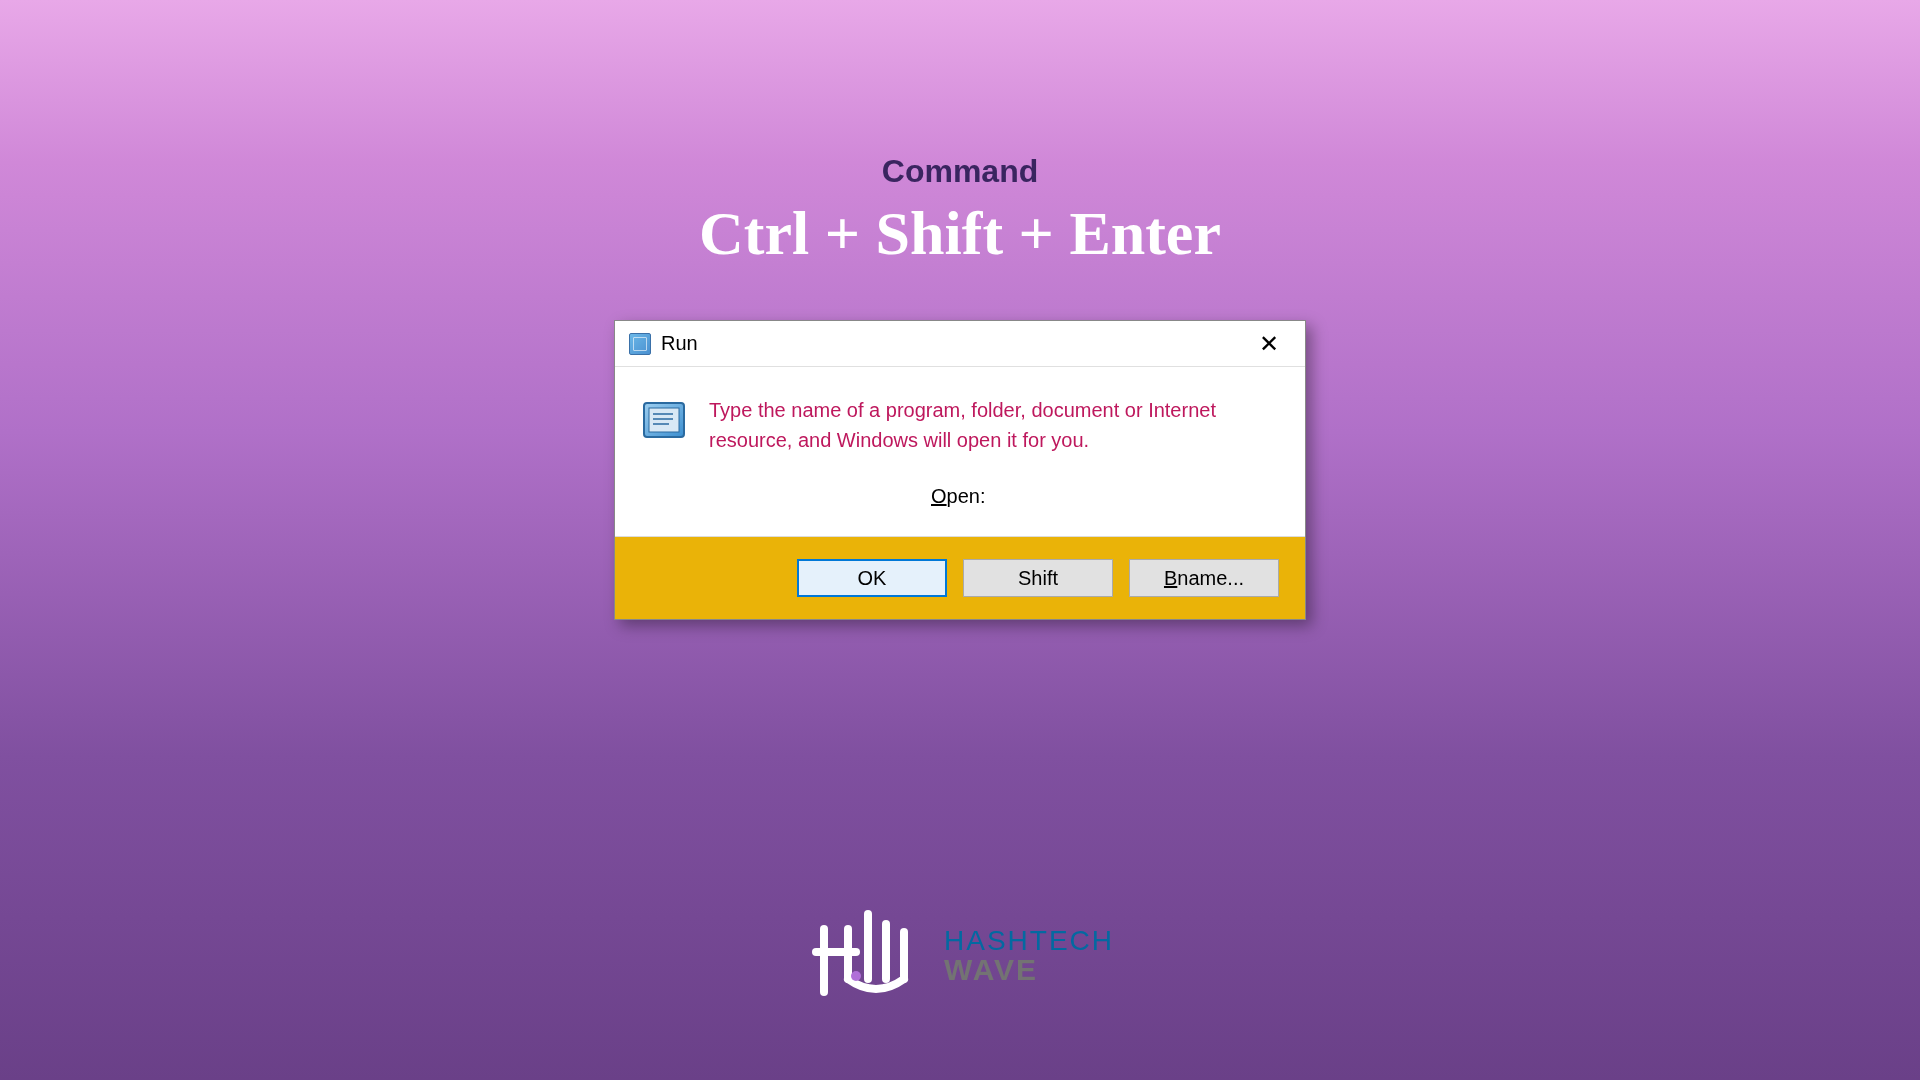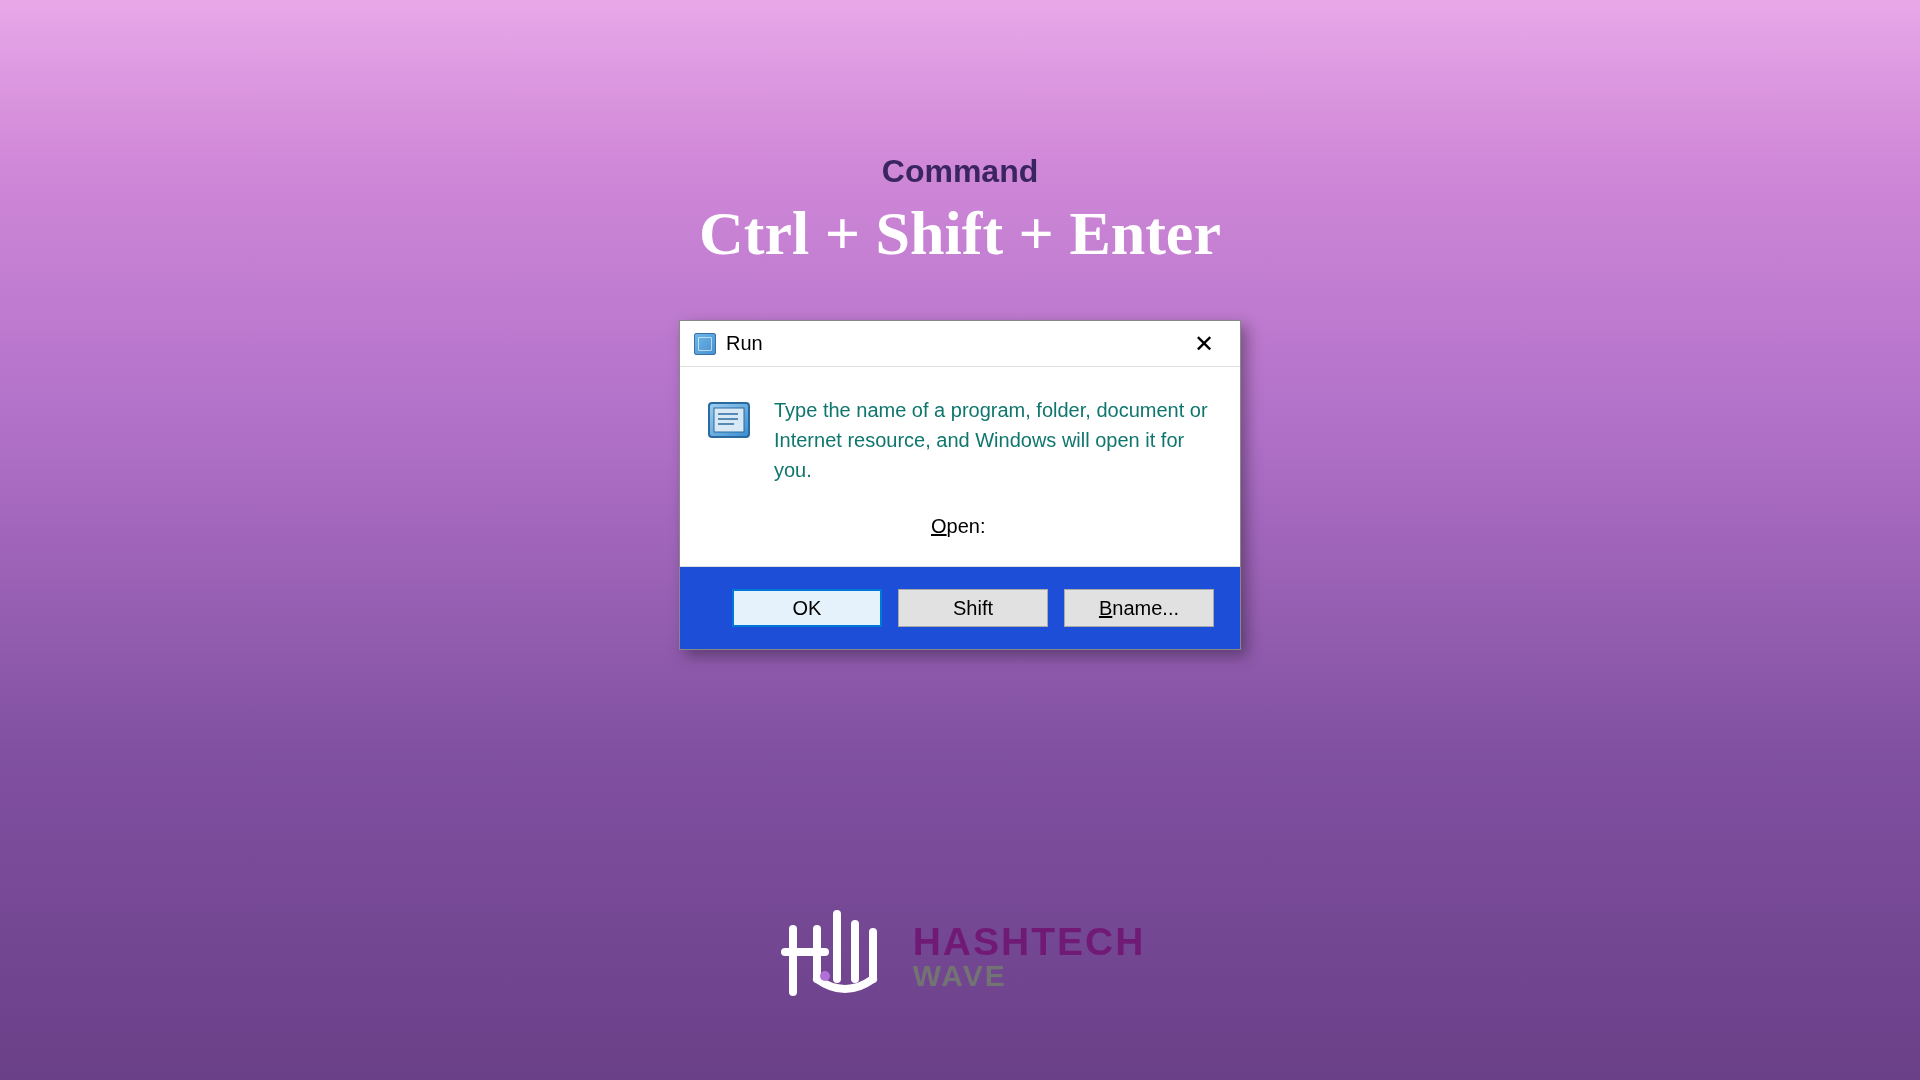--- a/index.html
+++ b/index.html
@@ -29,21 +29,21 @@
       font-size: 62px;
       font-weight: 700;
       color: #ffffff;
       font-family: Liberation Serif, serif;
     }
     .run-dialog {
       position: absolute;
       top: 320px;
       left: 50%;
       transform: translateX(-50%);
-      width: 562px;
+      width: 692px;
       background: #ffffff;
       border: 1px solid #888;
       box-shadow: 6px 6px 14px rgba(0,0,0,0.35);
     }
     .titlebar {
       height: 46px;
       display: flex;
       align-items: center;
       padding: 0 8px 0 14px;
       border-bottom: 1px solid #e0e0e0;
@@ -92,21 +92,21 @@
     .run-icon {
       width: 46px;
       height: 46px;
       flex-shrink: 0;
       margin-top: 2px;
       position: relative;
     }
     .run-icon svg { width: 100%; height: 100%; }
     .desc-text {
       font-size: 20px;
-      color: #0f766e;
+      color: #be185d;
       line-height: 1.5;
     }
     .open-row {
       display: flex;
       align-items: center;
       gap: 20px;
       flex-direction: column;
     }
     .open-label {
       font-size: 20px;
@@ -137,21 +137,21 @@
       padding: 1px 2px;
     }
     .combo-arrow {
       width: 28px;
       display: flex;
       align-items: center;
       justify-content: center;
       color: #555;
     }
     .dialog-footer {
-      background: #1d4ed8;
+      background: #eab308;
       padding: 22px 26px;
       display: flex;
       justify-content: flex-end;
       gap: 16px;
       border-top: 1px solid #dcdcdc;
     }
     .btn {
       min-width: 150px;
       height: 38px;
       font-size: 20px;
@@ -178,23 +178,23 @@
       justify-content: center;
       gap: 18px;
     }
     .logo-mark svg { width: 120px; height: 100px; }
     .logo-text {
       display: flex;
       flex-direction: column;
       line-height: 1;
     }
     .logo-hashtech {
-      font-size: 39px;
-      font-weight: 700;
-      color: #701a75;
+      font-size: 28px;
+      font-weight: 400;
+      color: #0369a1;
       letter-spacing: 2px;
     }
     .logo-wave {
       font-size: 30px;
       font-weight: 700;
       color: #737373;
       letter-spacing: 2px;
     }
   </style>
 </head>

